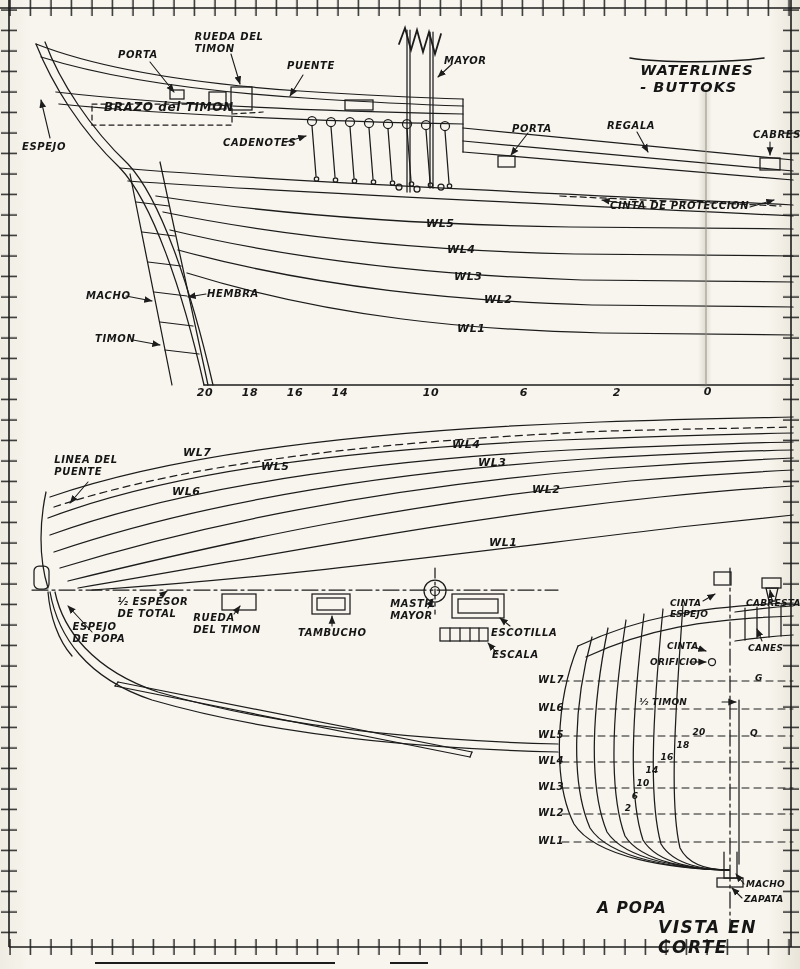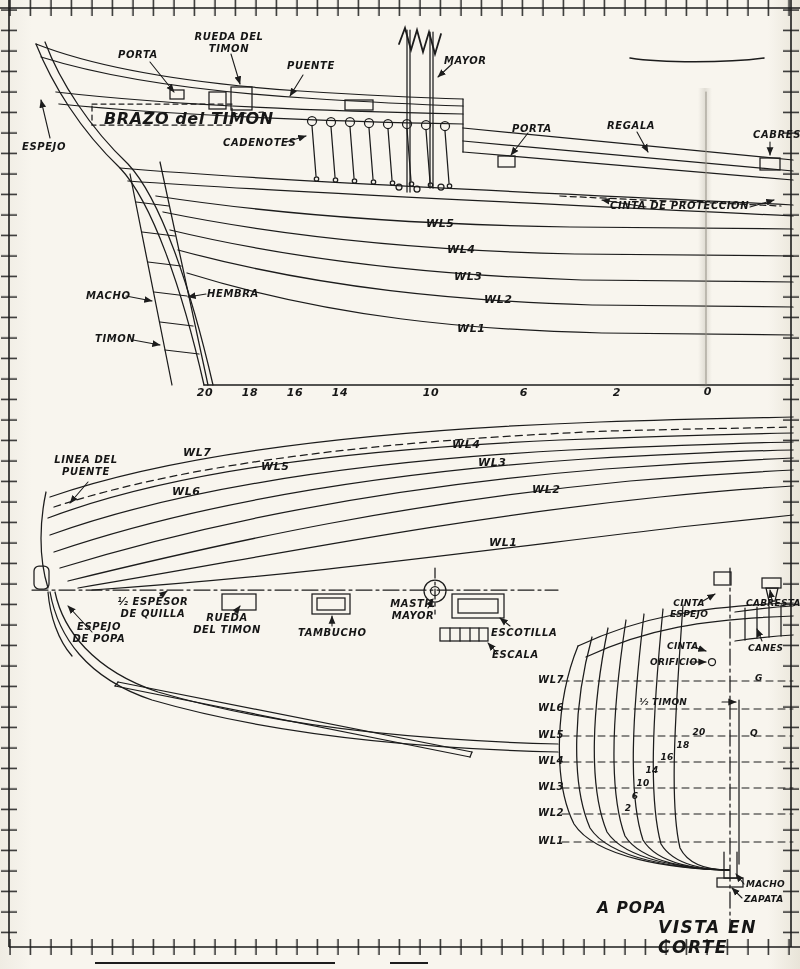--- a/index.html
+++ b/index.html
@@ -7,21 +7,21 @@
     position:relative;width:800px;height:969px;overflow:hidden;
     background:linear-gradient(90deg,#efece3 0%,#f8f5ee 4%,#f8f5ee 96%,#e8e4d8 100%);
     font-family:"DejaVu Sans",sans-serif;color:#1b1b1b;
   }
   .sheet svg{position:absolute;left:0;top:0;}
   .labels{position:absolute;left:0;top:0;width:100%;height:100%;}
   .lbl{
     position:absolute;font-style:italic;font-weight:bold;font-size:10px;
     letter-spacing:.6px;white-space:pre-line;line-height:1.2;color:#161616;
   }
-  .c{transform:translateX(-50%);text-align:center;}
+  .c{transform:translateX(-50%);}
   .title{font-family:"DejaVu Serif",serif;font-size:26px;letter-spacing:5px;}
   .sub{font-size:14.5px;letter-spacing:1px;}
   .big{font-size:15.5px;letter-spacing:1px;}
   .xl{font-size:17px;letter-spacing:1.5px;}
   .num{font-size:11px;}
   .sm{font-size:9px;letter-spacing:.3px;}
   .crease{position:absolute;left:698px;top:88px;width:14px;height:300px;
     background:linear-gradient(90deg,transparent,rgba(120,115,100,.18),transparent);}
 </style>
 </head>
@@ -264,22 +264,23 @@
 
   <div class="crease"></div>
 
   <div class="labels">
 
     <div class="lbl" style="left:118px;top:49px">PORTA</div>
     <div class="lbl c" style="left:229px;top:31px">RUEDA DEL
 TIMON</div>
     <div class="lbl" style="left:287px;top:60px">PUENTE</div>
     <div class="lbl" style="left:444px;top:55px">MAYOR</div>
+    <div class="lbl c sub" style="left:697px;top:62px">WATERLINES - BUTTOKS</div>
     <div class="lbl" style="left:22px;top:141px">ESPEJO</div>
-    <div class="lbl" style="left:104px;top:109px;font-size:16px">BRAZO del TIMON</div>
+    <div class="lbl" style="left:104px;top:100px;font-size:12px">BRAZO del TIMON</div>
     <div class="lbl" style="left:223px;top:137px">CADENOTES</div>
     <div class="lbl" style="left:512px;top:123px">PORTA</div>
     <div class="lbl" style="left:607px;top:120px">REGALA</div>
     <div class="lbl" style="left:753px;top:129px">CABRESTA</div>
     <div class="lbl" style="left:610px;top:200px">CINTA DE PROTECCION</div>
     <div class="lbl num" style="left:426px;top:217px">WL5</div>
     <div class="lbl num" style="left:447px;top:243px">WL4</div>
     <div class="lbl num" style="left:454px;top:270px">WL3</div>
     <div class="lbl num" style="left:484px;top:293px">WL2</div>
     <div class="lbl num" style="left:457px;top:322px">WL1</div>
@@ -298,21 +299,21 @@
     <div class="lbl c" style="left:86px;top:454px">LINEA DEL
 PUENTE</div>
     <div class="lbl num" style="left:183px;top:446px">WL7</div>
     <div class="lbl num" style="left:261px;top:460px">WL5</div>
     <div class="lbl num" style="left:172px;top:485px">WL6</div>
     <div class="lbl num" style="left:452px;top:438px">WL4</div>
     <div class="lbl num" style="left:478px;top:456px">WL3</div>
     <div class="lbl num" style="left:532px;top:483px">WL2</div>
     <div class="lbl num" style="left:489px;top:536px">WL1</div>
     <div class="lbl c" style="left:153px;top:596px">½ ESPESOR
-DE QUILLA</div>
+DE TOTAL</div>
     <div class="lbl c" style="left:227px;top:612px">RUEDA
 DEL TIMON</div>
     <div class="lbl c" style="left:99px;top:621px">ESPEJO
 DE POPA</div>
     <div class="lbl" style="left:298px;top:627px">TAMBUCHO</div>
     <div class="lbl c" style="left:413px;top:598px">MASTIL
 MAYOR</div>
     <div class="lbl" style="left:491px;top:627px">ESCOTILLA</div>
     <div class="lbl" style="left:492px;top:649px">ESCALA</div>
 

